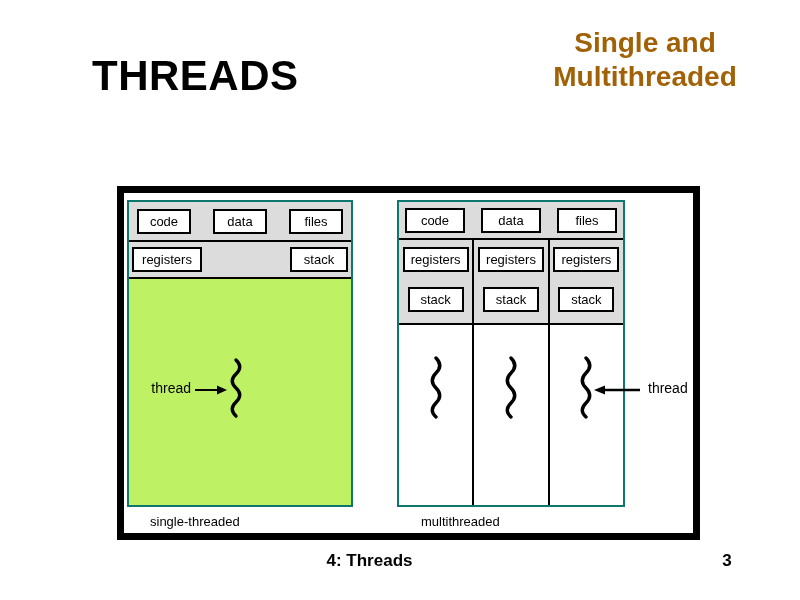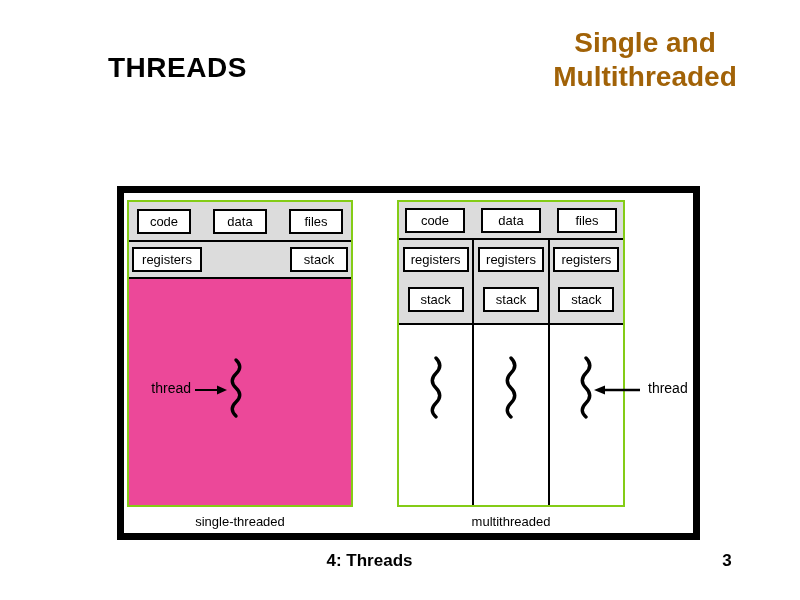--- a/index.html
+++ b/index.html
@@ -7,37 +7,37 @@
     width: 800px; height: 600px;
     background: #ffffff; color: #000000;
     font-family: "Liberation Sans", sans-serif;
     overflow: hidden; position: relative;
   }
   .abs { position: absolute; }
 
   
   .slide-title {
     left: 92px; top: 52px;
-    font-size: 28px; font-weight: bold; letter-spacing: 0.5px; margin-left: 16px;
+    font-size: 42px; font-weight: bold; letter-spacing: 0.5px;
   }
   .slide-subtitle {
     left: 505px; top: 26px; width: 280px;
     text-align: center; font-size: 28px; font-weight: bold;
     line-height: 34px; color: #a16207;
   }
   .slide-subtitle span { display: block; }
 
   
   .diagram {
     left: 117px; top: 186px; width: 583px; height: 354px;
     border: 7px solid #000; background: #fff;
   }
   .dc { position: relative; width: 100%; height: 100%; }
 
-  .panel { position: absolute; border: 2px solid #84cc16; background: #ec4899; }
+  .panel { position: absolute; border: 2px solid #0f766e; background: #bef264; }
   .panel-left  { left: 3px;   top: 7px; width: 226px; height: 307px; }
   .panel-right { left: 273px; top: 7px; width: 228px; height: 307px; display: flex; flex-direction: column; }
 
   .band {
     background: #DCDCDC; border-bottom: 2px solid #000;
     display: flex; align-items: center; justify-content: space-between;
     flex: none;
   }
   .band-res-left  { height: 40px; padding: 0 8px; }
   .band-rs        { height: 37px; padding: 0 3px; }
@@ -63,21 +63,21 @@
   .stk-box { width: 56px; margin-top: 15px; }
   .col .squiggle { margin-top: 30px; }
 
   .thread-text { font-size: 14px; line-height: 15px; }
   .thread-text-left  { left: 4px;  top: 179px; width: 58px; text-align: right; }
   .arrow-right-wrap  { left: 66px; top: 180px; }
   .squiggle-left     { left: 98px; top: 155px; }
   .arrow-left-wrap   { left: 470px; top: 189px; }
   .thread-text-right { left: 524px; top: 188px; width: 60px; text-align: left; }
 
-  .cap { top: 321px; width: 180px; text-align: center; font-size: 13px; }
+  .cap { top: 321px; width: 180px; font-size: 13px; }
   .cap-left  { left: 26px; }
   .cap-right { left: 297px; }
 
   
   .footer-label {
     left: 0; top: 551px; width: 739px; text-align: center;
     font-size: 17px; font-weight: bold;
   }
   .page-num {
     left: 705px; top: 551px; width: 44px; text-align: center;

